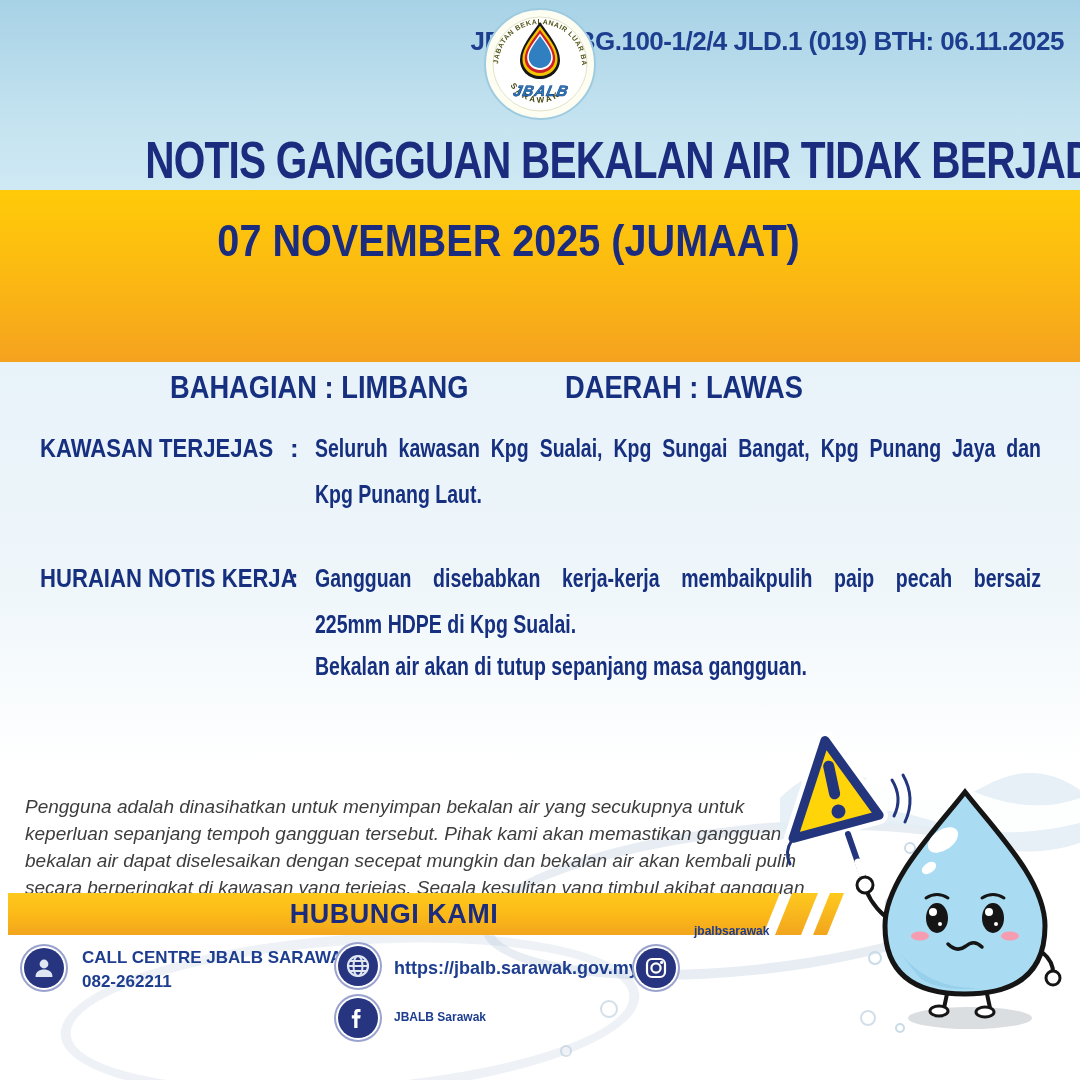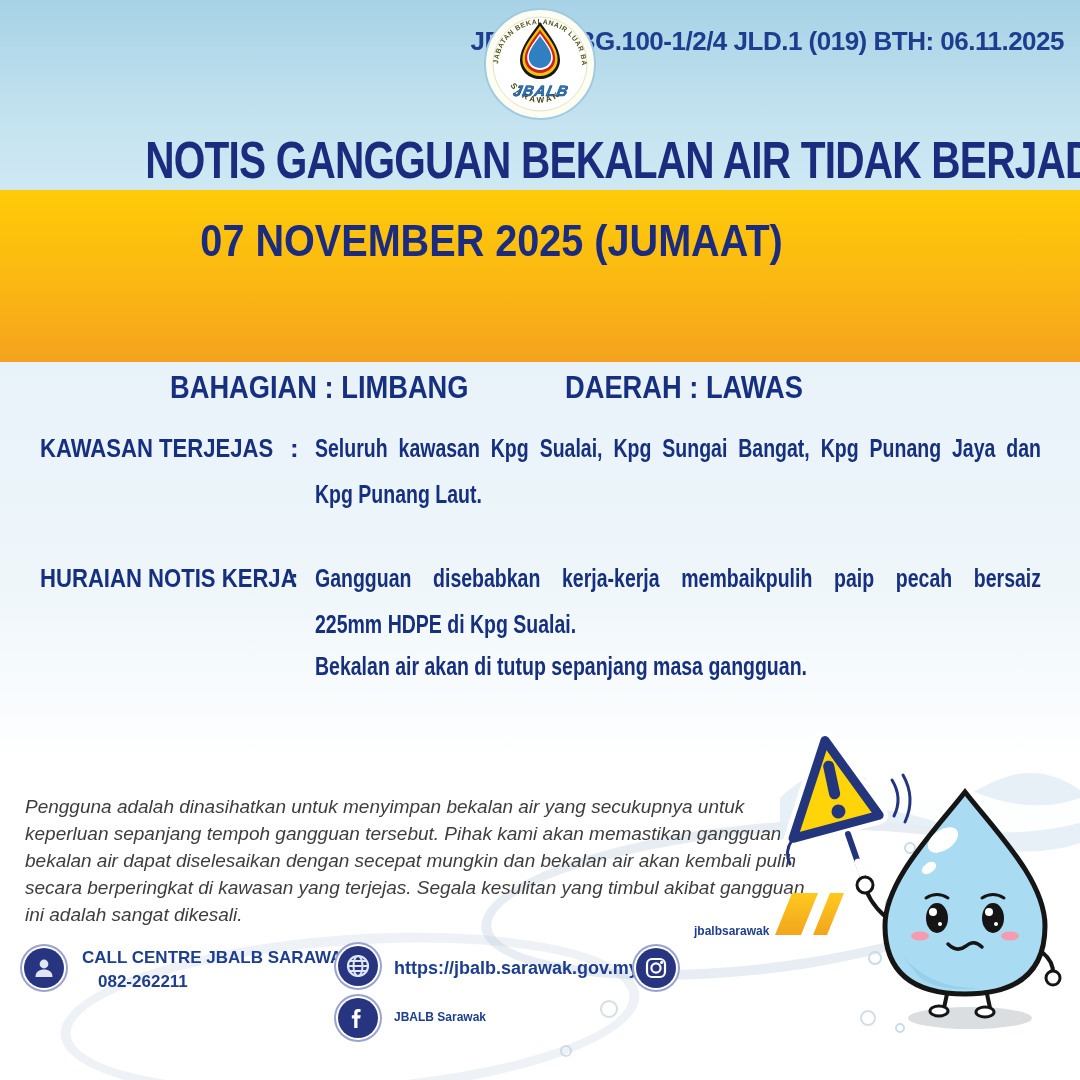--- a/index.html
+++ b/index.html
@@ -19,21 +19,21 @@
   .ref-number{right:16px;top:26px;font-size:26px;font-weight:bold;color:#1d3d8f;
               letter-spacing:-0.5px;white-space:nowrap;}
   .logo-wrap{left:484px;top:8px;width:112px;height:112px;}
 
   
   .title-row{left:0;top:130px;width:1080px;text-align:center;}
   .title-row span{display:inline-block;white-space:nowrap;font-size:52px;font-weight:bold;
        color:#1b2c7e;letter-spacing:-1px;transform:scaleX(0.78);transform-origin:center top;}
 
   
-  .sched{left:0;width:932px;text-align:center;padding-left:26px;}
+  .sched{left:17px;width:932px;text-align:center;padding-left:26px;}
   .sched span{display:inline-block;white-space:nowrap;font-size:44px;font-weight:bold;
        color:#1b2c7e;transform:scaleX(0.9);transform-origin:center top;}
   .sched.date{top:216px;} .sched.time{top:276px;}
 
   
   .region{top:370px;font-size:31px;font-weight:bold;color:#16307f;white-space:nowrap;
           transform:scaleX(0.88);transform-origin:left top;}
   .region.b{left:170px;} .region.d{left:565px;}
 
   
@@ -136,31 +136,34 @@
   <div class="abs vline" style="top:479px;">Kpg Punang Laut.</div>
 
   <div class="abs sec-label" style="top:563px;">HURAIAN NOTIS KERJA</div>
   <div class="abs sec-colon" style="top:563px;">:</div>
   <div class="abs vline just" style="top:563px;">Gangguan disebabkan kerja-kerja membaikpulih paip pecah bersaiz</div>
   <div class="abs vline" style="top:609px;">225mm HDPE di Kpg Sualai.</div>
   <div class="abs vline" style="top:651px;">Bekalan air akan di tutup sepanjang masa gangguan.</div>
 
   <div class="abs disclaimer">Pengguna adalah dinasihatkan untuk menyimpan bekalan air yang secukupnya untuk keperluan sepanjang tempoh gangguan tersebut. Pihak kami akan memastikan gangguan bekalan air dapat diselesaikan dengan secepat mungkin dan bekalan air akan kembali pulih secara berperingkat di kawasan yang terjejas. Segala kesulitan yang timbul akibat gangguan ini adalah sangat dikesali.</div>
 
+  <div class="abs band">
+    <span>HUBUNGI KAMI</span>
+  </div>
   <div class="abs stripe s1"></div>
   <div class="abs stripe s2"></div>
 
   <div class="abs cicon" style="left:24px;top:948px;">
     <svg width="24" height="24" viewBox="0 0 24 24">
       <circle cx="12" cy="8" r="4.4" fill="#dfe6f2"></circle>
       <path d="M3.5,21 C3.5,15.5 7.5,13.5 12,13.5 C16.5,13.5 20.5,15.5 20.5,21 Z" fill="#dfe6f2"></path>
     </svg>
   </div>
   <div class="abs ctext" style="left:82px;top:948px;font-size:17px;">CALL CENTRE JBALB SARAWAK</div>
-  <div class="abs ctext" style="left:82px;top:972px;font-size:17px;margin-left:16px;">082-262211</div>
+  <div class="abs ctext" style="left:82px;top:972px;font-size:17px;">082-262211</div>
 
   <div class="abs cicon" style="left:338px;top:946px;">
     <svg width="26" height="26" viewBox="0 0 26 26">
       <circle cx="13" cy="13" r="10" fill="none" stroke="#dfe6f2" stroke-width="2.2"></circle>
       <ellipse cx="13" cy="13" rx="4.5" ry="10" fill="none" stroke="#dfe6f2" stroke-width="2"></ellipse>
       <line x1="3" y1="13" x2="23" y2="13" stroke="#dfe6f2" stroke-width="2"></line>
       <line x1="4.5" y1="8" x2="21.5" y2="8" stroke="#dfe6f2" stroke-width="2"></line>
       <line x1="4.5" y1="18" x2="21.5" y2="18" stroke="#dfe6f2" stroke-width="2"></line>
     </svg>
   </div>

